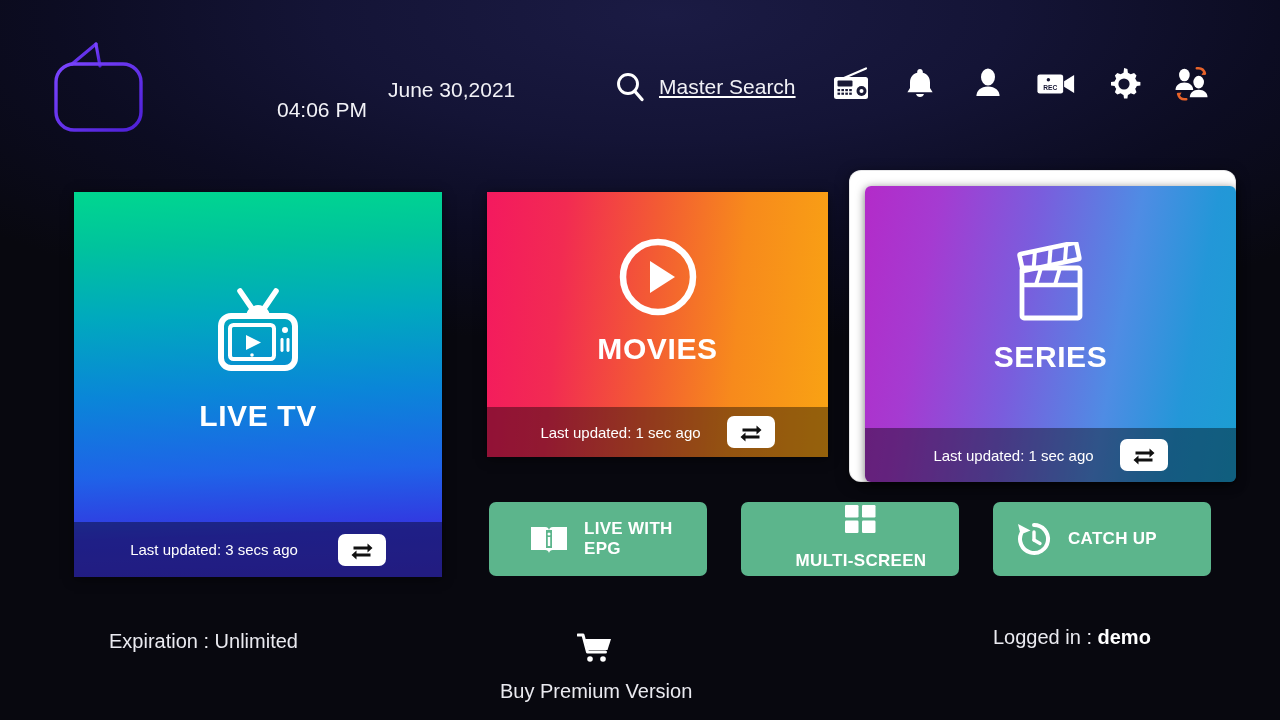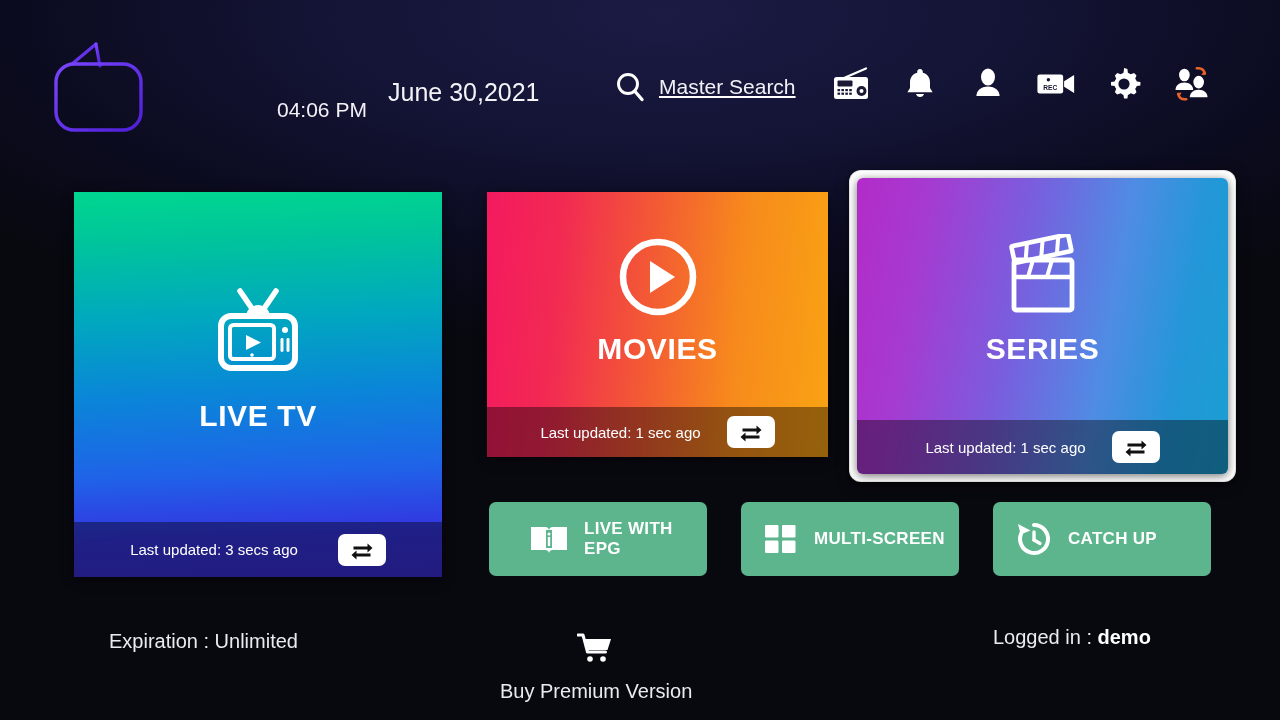--- a/index.html
+++ b/index.html
@@ -35,21 +35,21 @@
   }
   .logo-text .t1 { color:#d8d8e4; font-weight:400; letter-spacing:1px; }
   .logo-text .t2 { color:#ffffff; font-weight:700; letter-spacing:.4px; }
 
   .clock {
     position:absolute; left:277px; top:78px;
     font-size:21px; color:#f2f2f7; white-space:nowrap;margin-top:20px;
   }
   .datetxt {
     position:absolute; left:388px; top:78px;
-    font-size:25px; color:#f2f2f7; white-space:nowrap;
+    font-size:21px; color:#f2f2f7; white-space:nowrap;
   }
 
   .search {
     position:absolute; left:613px; top:70px;
     display:flex; align-items:center; gap:12px; cursor:pointer;text-decoration:underline;
   }
   .search-label { font-size:21px; color:#f0f0f5; }
 
   .hicons {
     position:absolute; left:832px; top:62px;
@@ -96,21 +96,21 @@
   #card-movies {
     left:487px; top:192px; width:341px; height:265px;
     background:linear-gradient(95deg,#f4195f 0%,#f22b52 22%,#f35c33 48%,#f78a1c 72%,#f9a313 100%);
   }
   #card-movies .body { height:215px; }
   #card-movies .strip { height:50px; gap:26px; }
 
   
   #card-series-focus {
     position:absolute; left:850px; top:171px; width:385px; height:310px;
-    border-radius:11px; background:#ffffff; padding:7px;
+    border-radius:11px; background:#ffffff; padding:15px;
     box-shadow:0 0 0 1px rgba(255,255,255,.9), 0 3px 14px rgba(0,0,0,.6);
   }
   #card-series {
     position:relative; left:0; top:0; width:371px; height:296px;
     border-radius:6px;
     background:linear-gradient(100deg,#b32bc9 0%,#a53bd1 18%,#7a5ddd 42%,#4f8ce4 66%,#2397d8 84%,#1b9ed2 100%);
   }
   #card-series .body { height:242px; }
   #card-series .strip { height:54px; gap:26px; }
 
@@ -120,21 +120,21 @@
   .greenbtn {
     position:absolute; height:74px; border-radius:7px;
     background:#5cb58c;
     display:flex; align-items:center; gap:15px;
     padding-left:22px; cursor:pointer;
   }
   .greenbtn .gtext {
     font-size:17px; font-weight:700; color:#fff; letter-spacing:.3px; line-height:1.15;
   }
   #btn-epg   { left:489px; top:502px; width:218px;padding-left:40px; }
-  #btn-multi { left:741px; top:502px; width:218px; }
+  #btn-multi { left:741px; top:502px; width:218px;flex-direction:column; }
   #btn-catch { left:993px; top:502px; width:218px; }
 
   
   .footer-expiration {
     position:absolute; left:109px; top:630px;
     font-size:20px; color:#eaeaf0; white-space:nowrap;
   }
   .footer-buy {
     position:absolute; left:500px; top:632px;
     display:flex; align-items:center; gap:16px; cursor:pointer;flex-direction:column;

